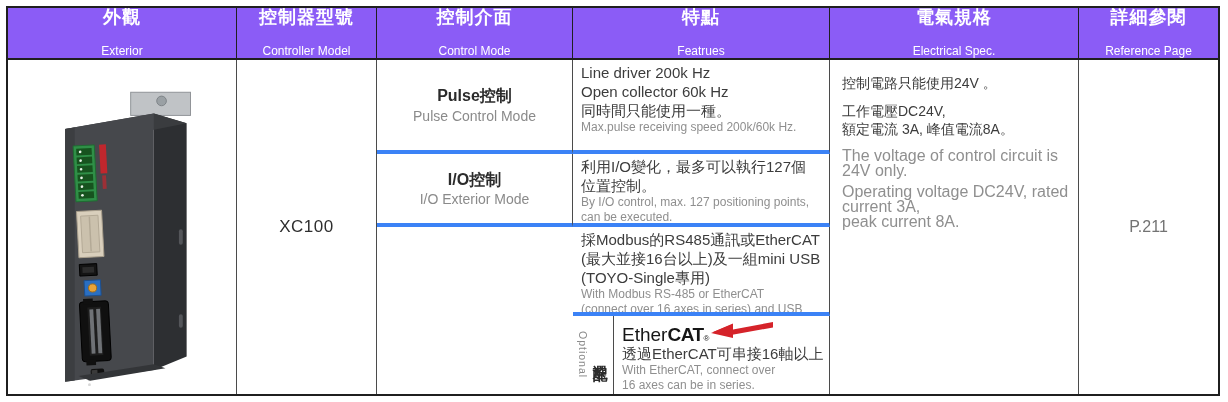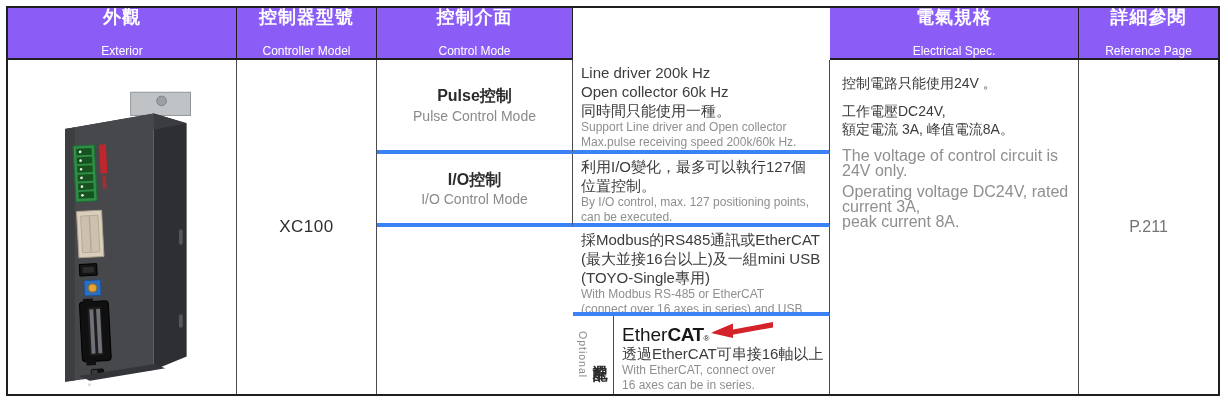--- a/index.html
+++ b/index.html
@@ -67,20 +67,24 @@
       <div class="h-en">Exterior</div>
     </div>
     <div class="cell hcell" style="grid-column:2;grid-row:1;">
       <div class="h-zh">控制器型號</div>
       <div class="h-en">Controller Model</div>
     </div>
     <div class="cell hcell" style="grid-column:3;grid-row:1;">
       <div class="h-zh">控制介面</div>
       <div class="h-en">Control Mode</div>
     </div>
+    <div class="cell hcell" style="grid-column:4;grid-row:1;">
+      <div class="h-zh">特點</div>
+      <div class="h-en">Featrues</div>
+    </div>
     <div class="cell hcell" style="grid-column:5;grid-row:1;">
       <div class="h-zh">電氣規格</div>
       <div class="h-en">Electrical Spec.</div>
     </div>
     <div class="cell hcell last-col" style="grid-column:6;grid-row:1;">
       <div class="h-zh">詳細參閱</div>
       <div class="h-en">Reference Page</div>
     </div>
 
     <div class="cell last-row exterior" style="grid-column:1;grid-row:2 / span 4;">
@@ -155,28 +159,27 @@
     <div class="cell last-row center" style="grid-column:2;grid-row:2 / span 4;">
       <div class="model-text">XC100</div>
     </div>
 
     <div class="cell mode" style="grid-column:3;grid-row:2;">
       <div class="mode-zh">Pulse控制</div>
       <div class="mode-en">Pulse Control Mode</div>
     </div>
     <div class="cell mode" style="grid-column:3;grid-row:3;">
       <div class="mode-zh">I/O控制</div>
-      <div class="mode-en">I/O Control Mode</div>
+      <div class="mode-en">I/O Exterior Mode</div>
     </div>
 
     <div class="cell feat" style="grid-column:4;grid-row:2;">
       <div class="feat-zh">Line driver  200k Hz</div>
       <div class="feat-zh">Open collector 60k Hz</div>
       <div class="feat-zh">同時間只能使用一種。</div>
-      <div class="feat-en">Support Line driver and Open collector</div>
       <div class="feat-en">Max.pulse receiving speed 200k/60k Hz.</div>
     </div>
     <div class="cell feat" style="grid-column:4;grid-row:3;">
       <div class="feat-zh">利用I/O變化，最多可以執行127個</div>
       <div class="feat-zh">位置控制。</div>
       <div class="feat-en">By I/O control, max. 127 positioning points,</div>
       <div class="feat-en">can be executed.</div>
     </div>
     <div class="cell feat" style="grid-column:4;grid-row:4;">
       <div class="feat-zh">採Modbus的RS485通訊或EtherCAT</div>

